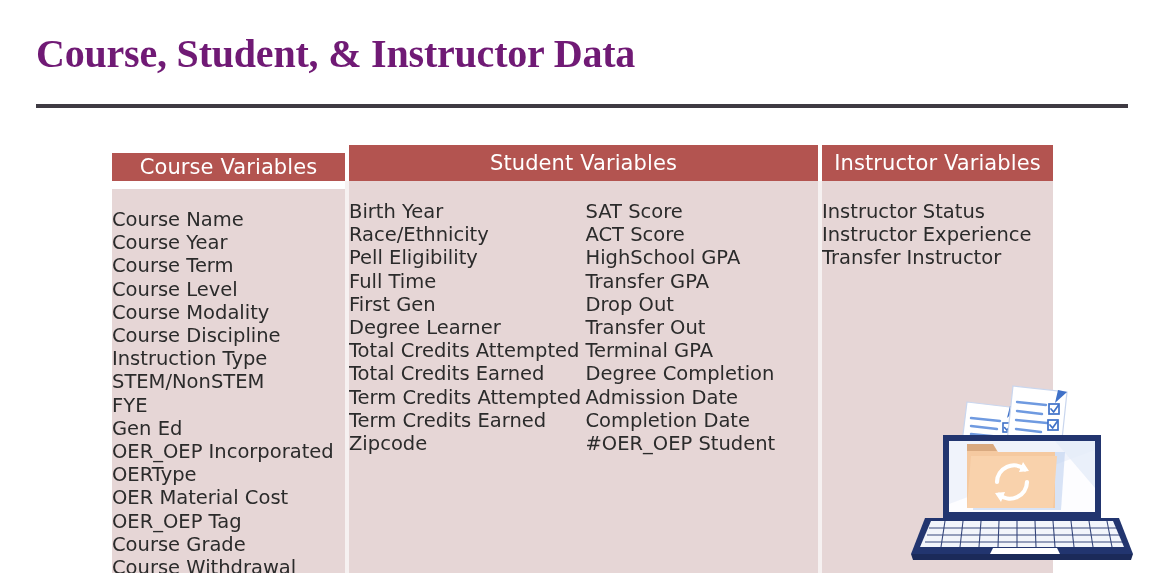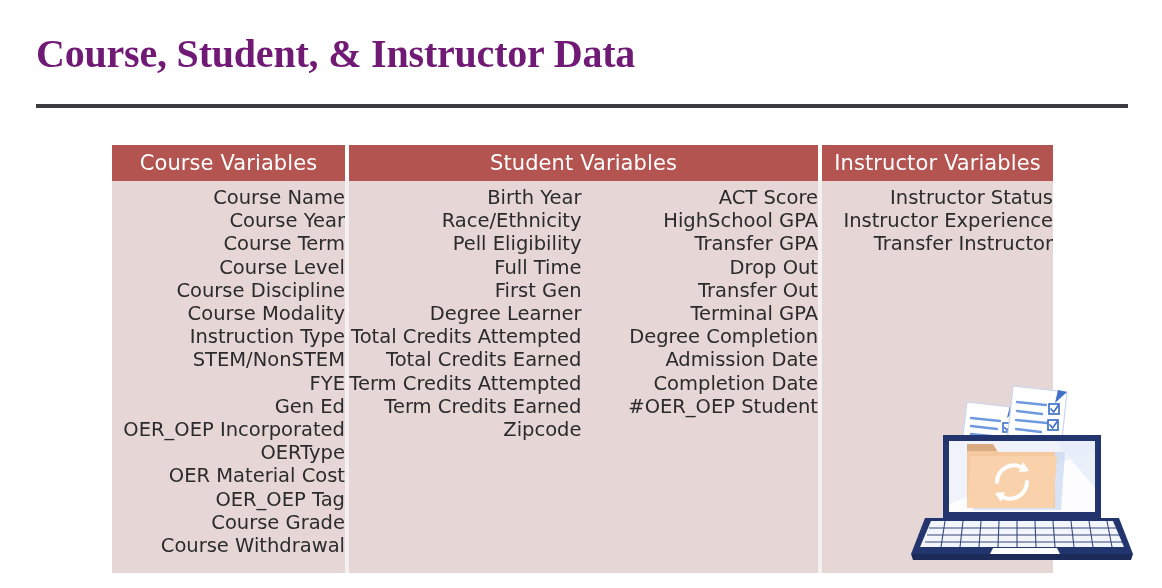--- a/index.html
+++ b/index.html
@@ -73,27 +73,27 @@
     position: relative;
   }
   .gap-col {
     flex: 0 0 4px;
     background: #ffffff;
   }
   .gap-col-body {
     flex: 0 0 4px;
     background: #f6f1f1;
   }
-  .col-course   { flex: 0 0 233px; }
+  .col-course   { flex: 0 0 233px; margin-top: 8px; }
   .col-student  { flex: 0 0 469px; }
   .col-instr    { flex: 0 0 231px; }
 
   .var-list {
-    padding-top: 5px;
-    text-align: right;
+    padding-top: 19px;
+    text-align: left;
     font-size: 19.5px;
     line-height: 23.2px;
     color: #2b2b2b;
     font-family: "DejaVu Sans", sans-serif;
   }
   .var-list div { white-space: nowrap; }
 
   
   .student-split {
     display: flex;
@@ -134,22 +134,22 @@
   </div>
 
   <div class="table-body-row">
 
     <div class="bcell col-course">
       <div class="var-list" id="list-course">
           <div>Course Name</div>
           <div>Course Year</div>
           <div>Course Term</div>
           <div>Course Level</div>
+          <div>Course Modality</div>
           <div>Course Discipline</div>
-          <div>Course Modality</div>
           <div>Instruction Type</div>
           <div>STEM/NonSTEM</div>
           <div>FYE</div>
           <div>Gen Ed</div>
           <div>OER_OEP Incorporated</div>
           <div>OERType</div>
           <div>OER Material Cost</div>
           <div>OER_OEP Tag</div>
           <div>Course Grade</div>
           <div>Course Withdrawal</div>
@@ -167,20 +167,21 @@
             <div>Full Time</div>
             <div>First Gen</div>
             <div>Degree Learner</div>
             <div class="wrap2">Total Credits Attempted</div>
             <div>Total Credits Earned</div>
             <div class="wrap2">Term Credits Attempted</div>
             <div>Term Credits Earned</div>
             <div>Zipcode</div>
           </div>
         <div class="var-list sub-right" id="list-student-right">
+            <div>SAT Score</div>
             <div>ACT Score</div>
             <div>HighSchool GPA</div>
             <div>Transfer GPA</div>
             <div>Drop Out</div>
             <div>Transfer Out</div>
             <div>Terminal GPA</div>
             <div>Degree Completion</div>
             <div>Admission Date</div>
             <div>Completion Date</div>
             <div>#OER_OEP Student</div>

